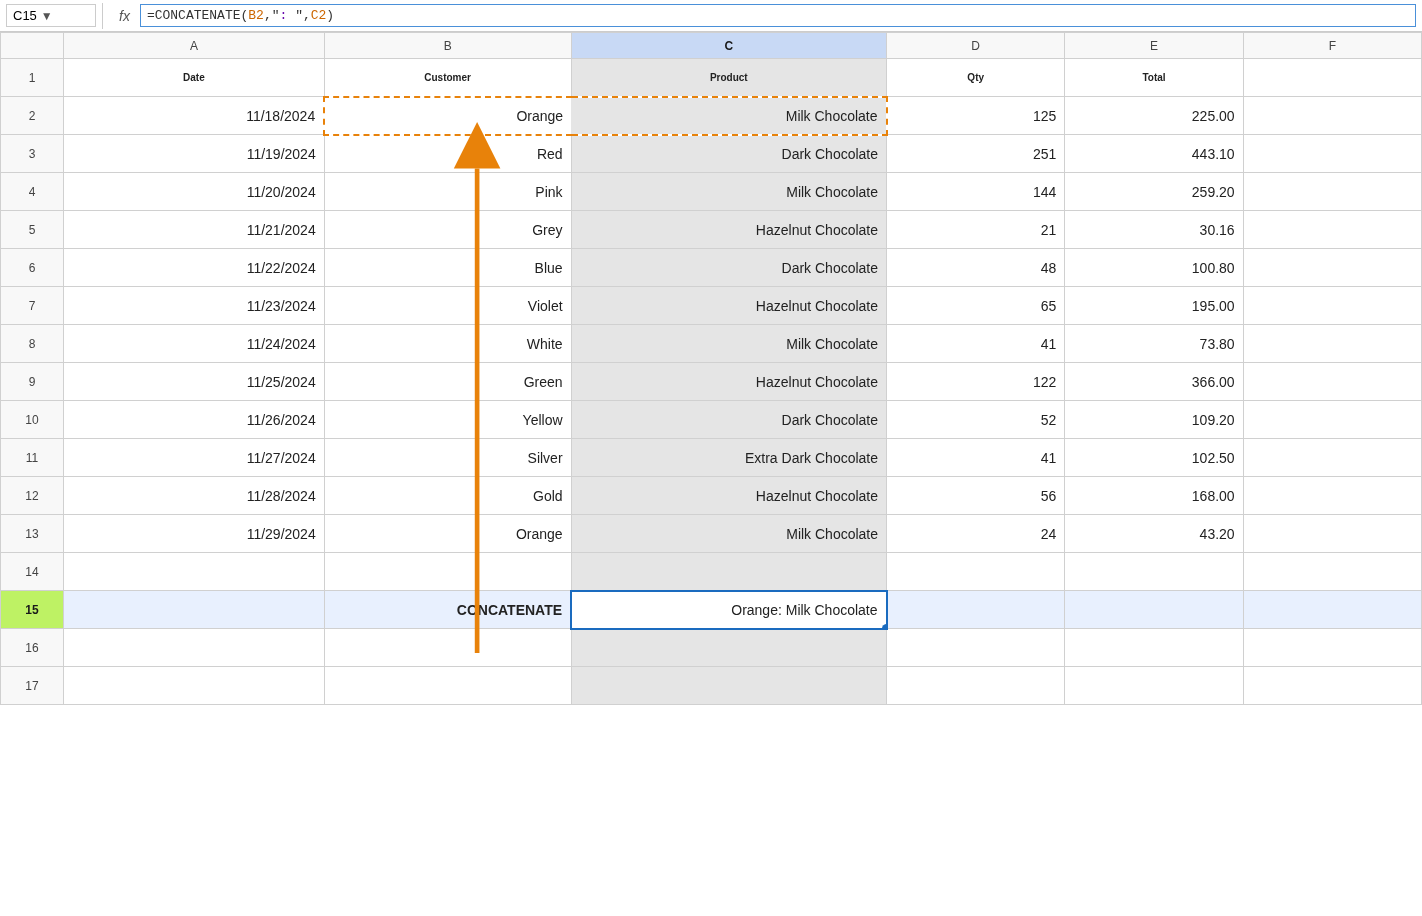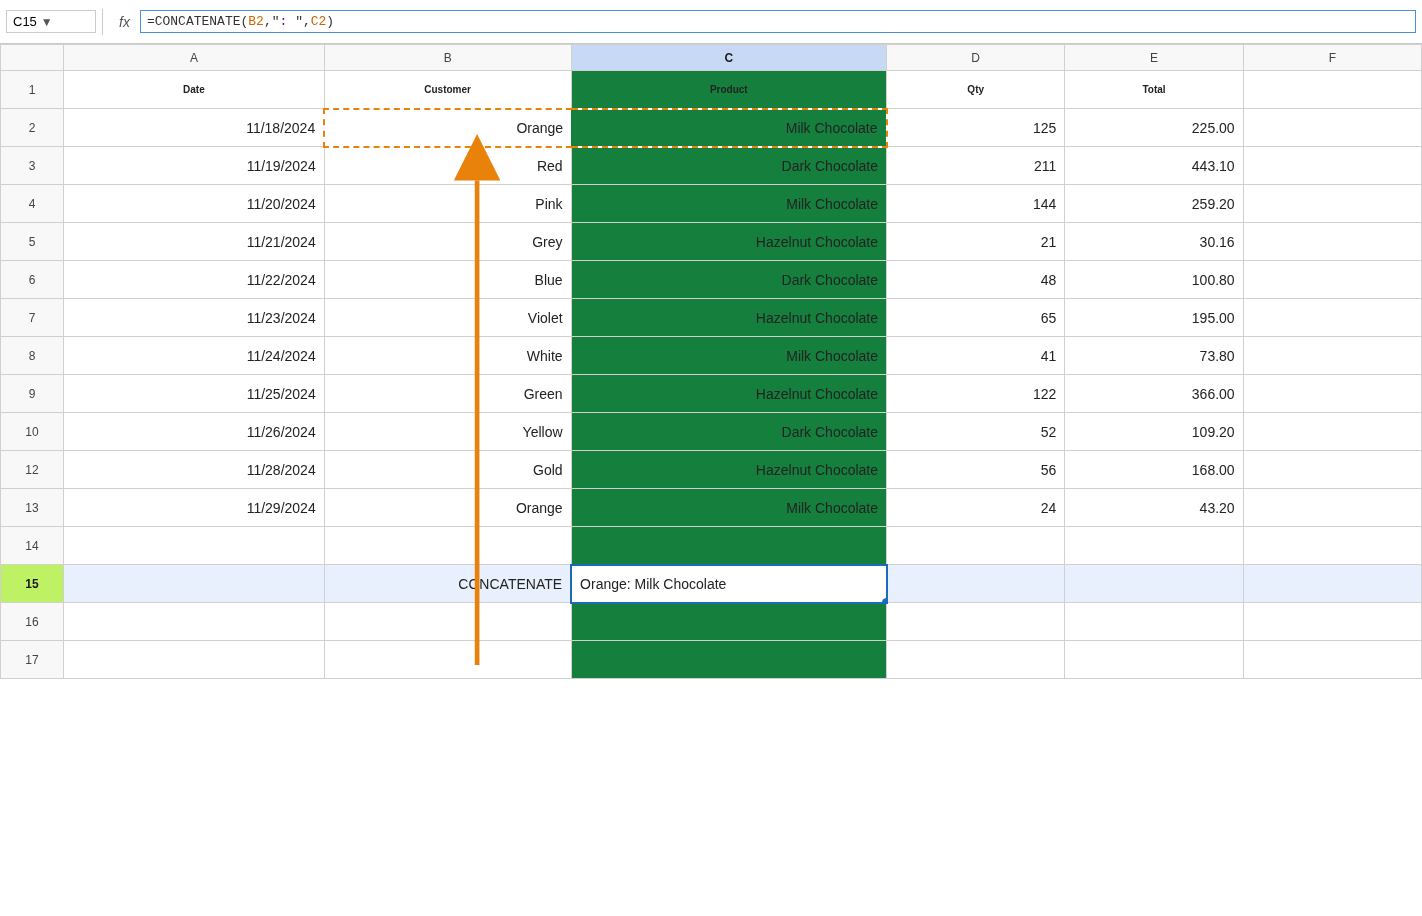--- a/index.html
+++ b/index.html
@@ -5,21 +5,21 @@
     * { box-sizing: border-box; margin: 0; padding: 0; }
     body { font-family: Arial, sans-serif; font-size: 14px; background: #fff; }
 
     
     .formula-bar {
       display: flex;
       align-items: center;
       border-bottom: 1px solid #ccc;
       background: #fff;
       padding: 4px 6px;
-      height: 44px;
+      height: 32px;
     }
     .cell-ref {
       width: 90px;
       border: 1px solid #ccc;
       padding: 3px 6px;
       font-size: 13px;
       display: flex;
       align-items: center;
     }
     .cell-ref-arrow {
@@ -97,21 +97,21 @@
     td.cell {
       padding: 2px 8px;
       font-size: 14px;
       color: #222;
       vertical-align: middle;
       white-space: nowrap;
       overflow: hidden;
     }
     td.cell.align-right { text-align: right; }
     td.cell.col-c-active {
-      background-color: #15803d;
+      background-color: #e5e5e5;
     }
 
     
     td.header-cell {
       font-weight: bold;
       text-align: center;
       font-size: 10px;
     }
 
     
@@ -178,21 +178,21 @@
       z-index: 5;
     }
 
     
     tr.row-14 td {
       height: 38px;
     }
 
     
     .concat-label {
-      font-weight: normal;
+      font-weight: bold;
       font-size: 15px;
       text-align: right;
     }
   </style>
 </head>
 <body>
 
 <div class="formula-bar">
   <div class="cell-ref">
     <span>C15</span>
@@ -250,21 +250,21 @@
         <td class="cell align-right">125</td>
         <td class="cell align-right">225.00</td>
         <td class="cell"></td>
       </tr>
 
       <tr>
         <td class="row-header">3</td>
         <td class="cell align-right">11/19/2024</td>
         <td class="cell align-right">Red</td>
         <td class="cell align-right col-c-active">Dark Chocolate</td>
-        <td class="cell align-right">211</td>
+        <td class="cell align-right">251</td>
         <td class="cell align-right">443.10</td>
         <td class="cell"></td>
       </tr>
       <tr>
         <td class="row-header">4</td>
         <td class="cell align-right">11/20/2024</td>
         <td class="cell align-right">Pink</td>
         <td class="cell align-right col-c-active">Milk Chocolate</td>
         <td class="cell align-right">144</td>
         <td class="cell align-right">259.20</td>
@@ -318,20 +318,29 @@
       <tr>
         <td class="row-header">10</td>
         <td class="cell align-right">11/26/2024</td>
         <td class="cell align-right">Yellow</td>
         <td class="cell align-right col-c-active">Dark Chocolate</td>
         <td class="cell align-right">52</td>
         <td class="cell align-right">109.20</td>
         <td class="cell"></td>
       </tr>
       <tr>
+        <td class="row-header">11</td>
+        <td class="cell align-right">11/27/2024</td>
+        <td class="cell align-right">Silver</td>
+        <td class="cell align-right col-c-active">Extra Dark Chocolate</td>
+        <td class="cell align-right">41</td>
+        <td class="cell align-right">102.50</td>
+        <td class="cell"></td>
+      </tr>
+      <tr>
         <td class="row-header">12</td>
         <td class="cell align-right">11/28/2024</td>
         <td class="cell align-right">Gold</td>
         <td class="cell align-right col-c-active">Hazelnut Chocolate</td>
         <td class="cell align-right">56</td>
         <td class="cell align-right">168.00</td>
         <td class="cell"></td>
       </tr>
       <tr>
         <td class="row-header">13</td>
@@ -350,21 +359,21 @@
         <td class="cell col-c-active"></td>
         <td class="cell"></td>
         <td class="cell"></td>
         <td class="cell"></td>
       </tr>
 
       <tr class="row-15">
         <td class="row-header active">15</td>
         <td class="cell"></td>
         <td class="cell concat-label">CONCATENATE</td>
-        <td class="cell cell-c15" style="position:relative;">
+        <td class="cell cell-c15" style="position:relative;text-align:right;">
           <span>Orange: Milk Chocolate</span>
           <span class="blue-dot"></span>
         </td>
         <td class="cell"></td>
         <td class="cell"></td>
         <td class="cell"></td>
       </tr>
 
       <tr>
         <td class="row-header">16</td>

